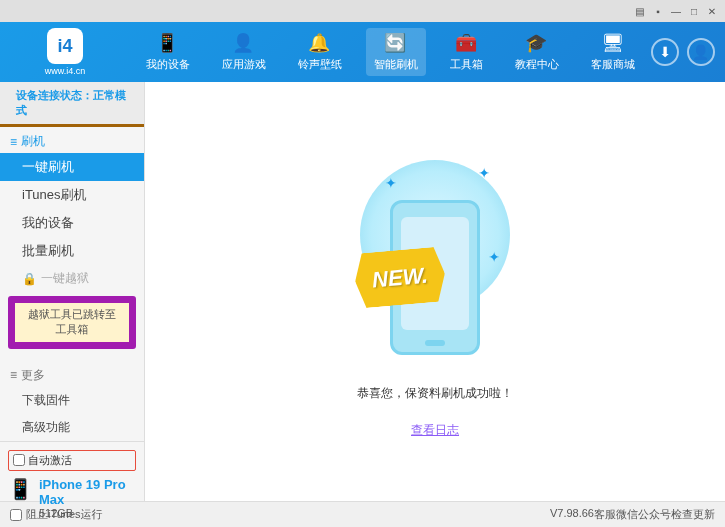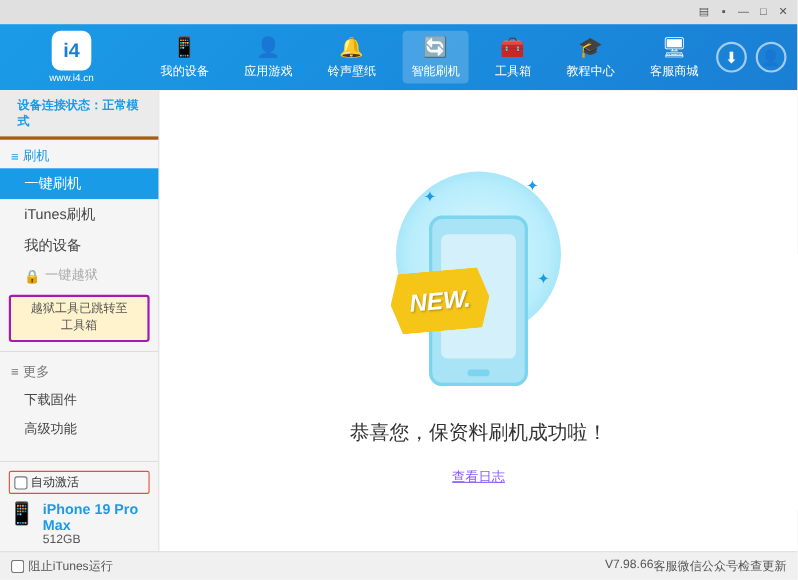--- a/index.html
+++ b/index.html
@@ -26,21 +26,21 @@
     .main { display: flex; height: calc(527px - 22px - 60px - 26px); }
 
     
     .sidebar { width: 145px; background: #f5f5f5; border-right: 1px solid #ddd; display: flex; flex-direction: column; }
     .sidebar-status { padding: 6px 16px; font-size: 11px; color: #333; background: #ebebeb; border-bottom: 3px solid #a16207; }
     .sidebar-status span { color: #1a9be8; font-weight: bold; }
     .sidebar-section-header { display: flex; align-items: center; padding: 6px 10px 3px; color: #1a9be8; font-size: 12px; gap: 4px; }
     .sidebar-item { padding: 5px 10px 5px 22px; cursor: pointer; color: #444; font-size: 13px; }
     .sidebar-item.active { background: #1a9be8; color: white; }
     .sidebar-item-disabled { padding: 5px 10px 5px 22px; color: #aaa; font-size: 12px; display: flex; align-items: center; gap: 4px; }
-    .sidebar-notice { margin: 4px 8px; background: #fff3cd; border: 2px solid #a21caf; border-radius: 3px; padding: 4px 6px; font-size: 11px; color: #555; text-align: center; line-height: 1.4; }
+    .sidebar-notice { margin: 4px 8px; background: #fff3cd; border: 7px solid #a21caf; border-radius: 3px; padding: 4px 6px; font-size: 11px; color: #555; text-align: center; line-height: 1.4; }
     .sidebar-divider { height: 1px; background: #ddd; margin: 4px 0; }
     .sidebar-more-header { display: flex; align-items: center; padding: 6px 10px 3px; color: #777; font-size: 12px; gap: 4px; }
     .sidebar-more-item { padding: 5px 10px 5px 22px; cursor: pointer; color: #444; font-size: 12px; }
 
     
     .device-area { padding: 8px 8px 4px; border-top: 1px solid #ddd; margin-top: auto; }
     .checkbox-row { display: flex; align-items: flex-start; gap: 8px; margin-bottom: 6px; border: 1.5px solid #e74c3c; padding: 2px 4px; border-radius: 2px; }
     .checkbox-item { display: flex; align-items: center; gap: 3px; font-size: 11px; color: #333; }
     .checkbox-item input { width: 12px; height: 12px; }
     .device-info { display: flex; align-items: flex-start; gap: 6px; }
@@ -60,21 +60,21 @@
     .circle-glow { position: absolute; top: 15px; left: 50%; transform: translateX(-50%); width: 150px; height: 150px; background: radial-gradient(circle, #e0f7ff 0%, #b8edfc 60%, #7dd4ef 100%); border-radius: 50%; }
     
     .new-ribbon { position: absolute; bottom: 60px; left: 30px; width: 90px; height: 55px; background: #f5c518; transform: rotate(-5deg); display: flex; align-items: center; justify-content: center; clip-path: polygon(10% 0%, 90% 0%, 100% 50%, 90% 100%, 10% 100%, 0% 50%); }
     .new-ribbon-text { font-size: 22px; font-weight: bold; color: white; text-shadow: 1px 1px 2px rgba(0,0,0,0.3); font-style: italic; }
     
     .star { position: absolute; color: #1a9be8; font-size: 14px; }
     .star1 { top: 30px; left: 60px; }
     .star2 { top: 20px; right: 55px; }
     .star3 { bottom: 100px; right: 45px; }
 
-    .success-title { font-size: 18px; color: #333; margin-bottom: 20px; }
+    .success-title { font-size: 12px; color: #333; margin-bottom: 20px; }
     .confirm-btn { width: 90px; height: 30px; background: white; border: 1px solid #1a9be8; color: #1a9be8; border-radius: 4px; font-size: 13px; cursor: pointer; display: flex; align-items: center; justify-content: center; margin-bottom: 8px; }
     .log-link { font-size: 12px; color: #8b5cf6; cursor: pointer; text-decoration: underline; }
 
     
     .footer { height: 26px; background: #f0f0f0; border-top: 1px solid #ddd; display: flex; align-items: center; justify-content: space-between; padding: 0 10px; font-size: 11px; color: #555; }
     .footer-left { display: flex; align-items: center; gap: 4px; }
     .footer-checkbox { width: 12px; height: 12px; }
     .footer-right { display: flex; gap: 0; }
     .footer-item { color: #555; cursor: pointer; }
   </style>
@@ -140,20 +140,21 @@
     </div>
 
     <div class="sidebar-section-header">
       <span>≡</span>
       <span>刷机</span>
     </div>
 
     <div class="sidebar-item active">一键刷机</div>
     <div class="sidebar-item">iTunes刷机</div>
     <div class="sidebar-item">我的设备</div>
+    <div class="sidebar-item">批量刷机</div>
 
     <div class="sidebar-item-disabled">
       <span>🔒</span>
       <span>一键越狱</span>
     </div>
 
     <div class="sidebar-notice">
       <span>越狱工具已跳转至<br>工具箱</span>
     </div>
 

